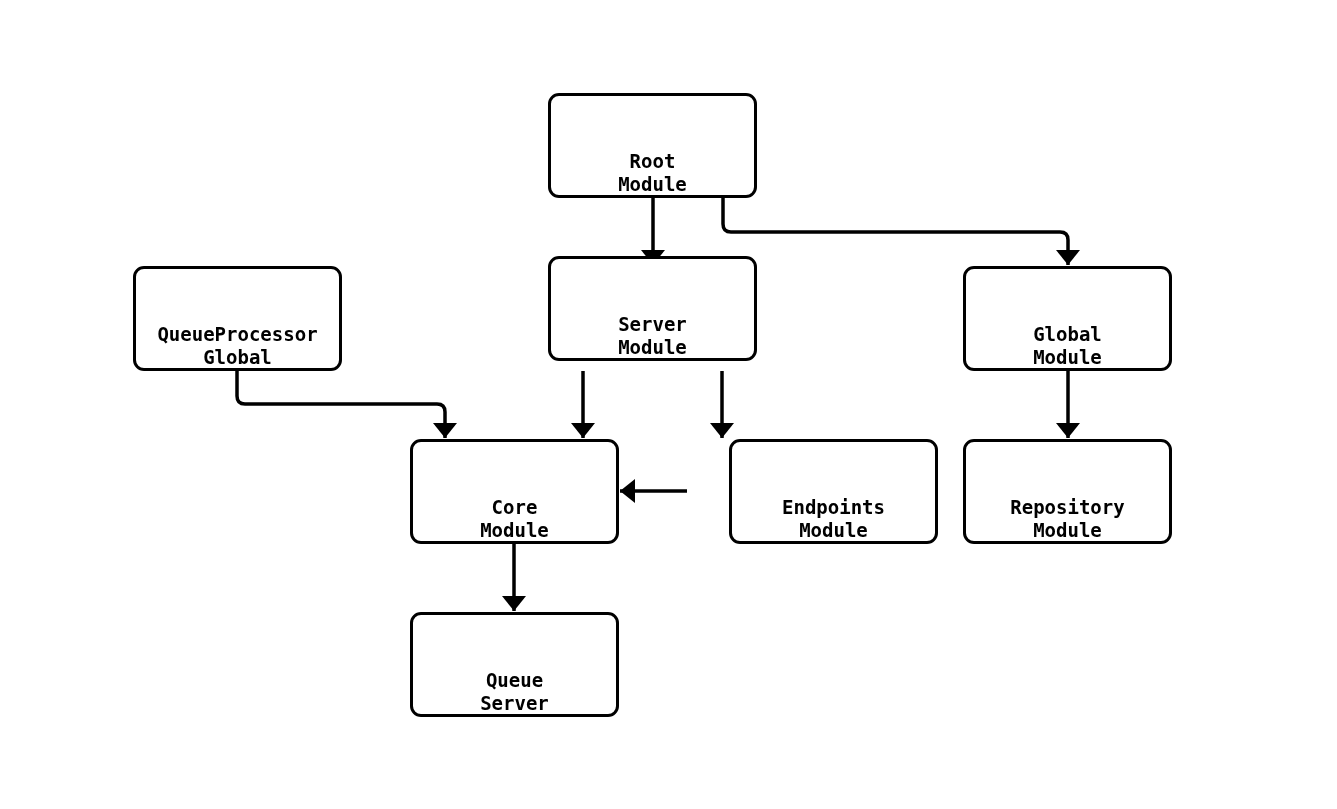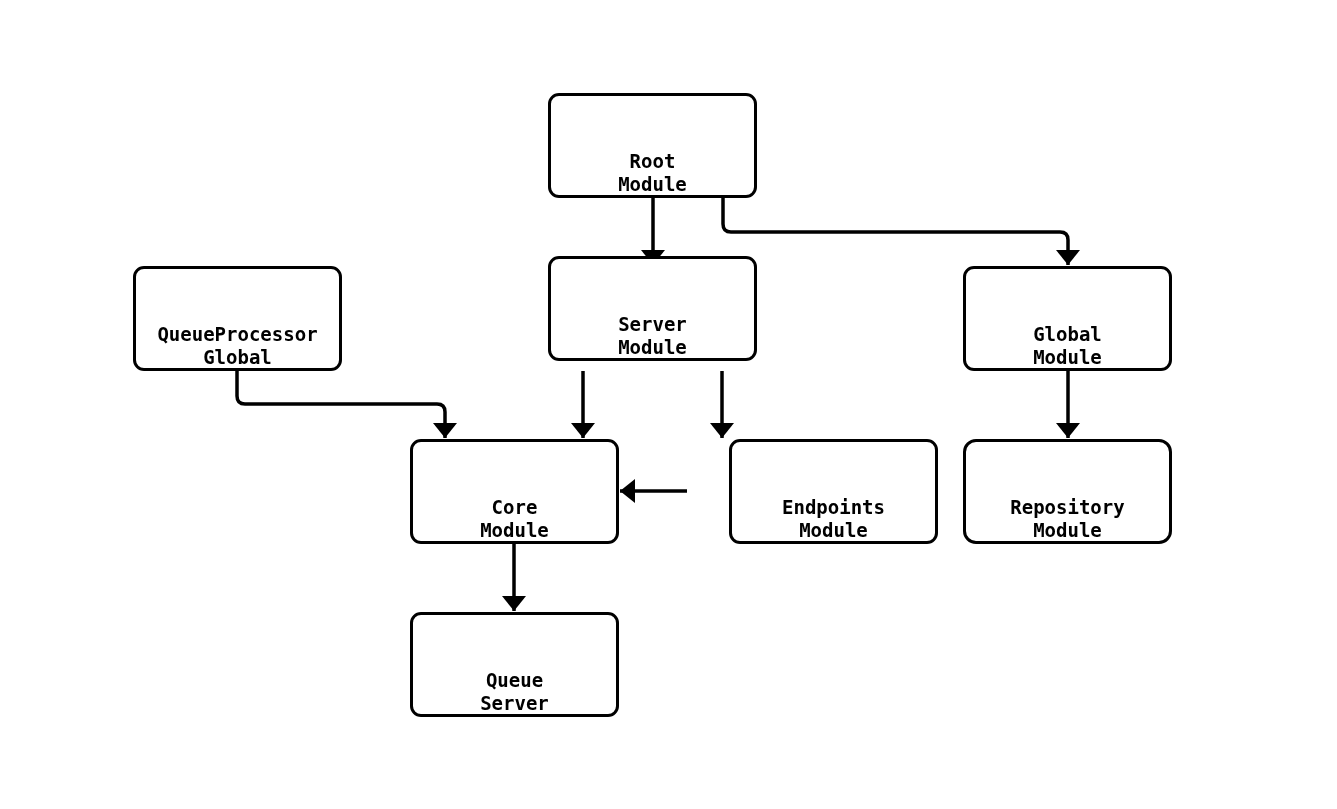--- a/index.html
+++ b/index.html
@@ -46,21 +46,21 @@
   }
   .node-label {
     white-space: pre-line;
   }
   #node-root          { left: 548px; top:  93px; }
   #node-server        { left: 548px; top: 256px; }
   #node-queueprocessor{ left: 133px; top: 266px; }
   #node-global        { left: 963px; top: 266px; }
   #node-core          { left: 410px; top: 439px; }
   #node-endpoints     { left: 687px; top: 439px; margin-left: 42px; }
-  #node-repository    { left: 963px; top: 439px; border-radius: 13px; }
+  #node-repository    { left: 963px; top: 439px; }
   #node-queue         { left: 410px; top: 612px; }
 </style>
 </head>
 <body>
 
 <div class="stage">
 
   <svg class="edges" width="1337" height="809" viewBox="0 0 1337 809" xmlns="http://www.w3.org/2000/svg">
     <defs>
       <marker id="ah" markerUnits="userSpaceOnUse" markerWidth="22" markerHeight="28" refX="15" refY="12" orient="auto" overflow="visible">

